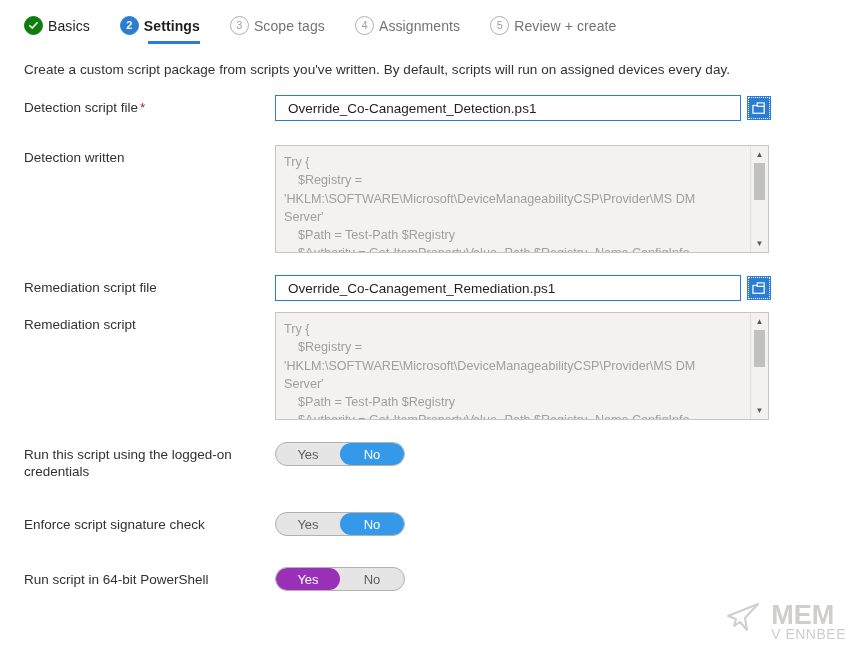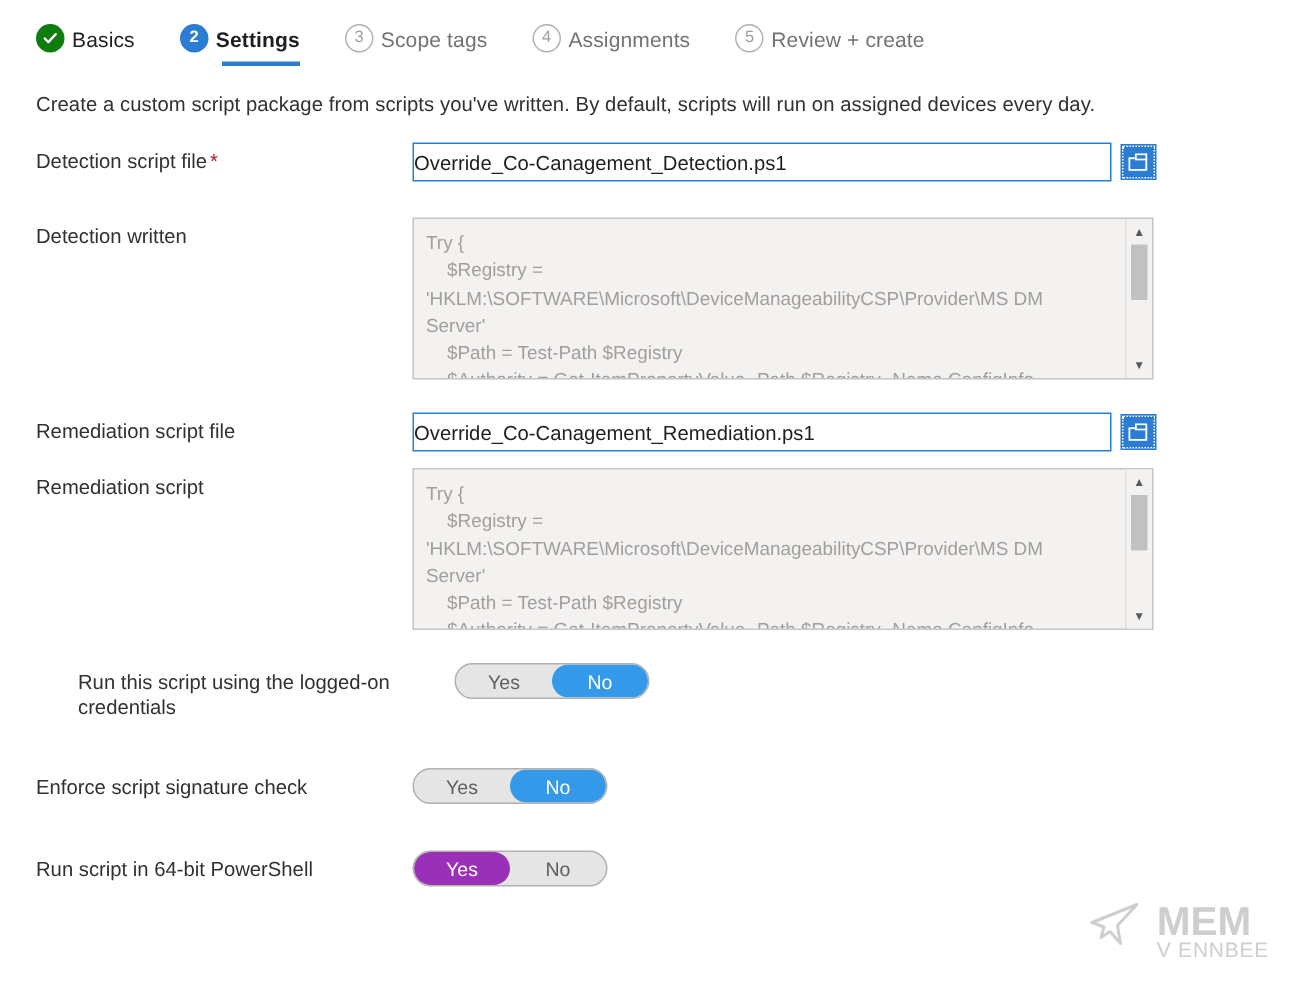--- a/index.html
+++ b/index.html
@@ -111,21 +111,21 @@
 
   .text-input {
     width: 466px;
     height: 26px;
     box-sizing: border-box;
     border: 1px solid #2b7cd3;
     background: #ffffff;
     font-family: "Liberation Sans", sans-serif;
     font-size: 13.5px;
     color: #201f1e;
-    padding: 0 0;
+    padding: 0 12px;
     line-height: 24px;
     outline: none;
     border-radius: 0;
   }
 
   .browse-btn {
     width: 22px;
     height: 22px;
     margin-left: 7px;
     margin-top: 2px;
@@ -359,21 +359,21 @@
         <div class="scrollbar">
           <div class="sb-arrow up">▲</div>
           <div class="sb-thumb"></div>
           <div class="sb-arrow down">▼</div>
         </div>
       </div>
     </div>
   </div>
 
   <div class="row toggle-row" style="margin-bottom:32px;">
-    <div class="row-label" style="width:251px;margin-left:28px;">Run this script using the logged-on credentials</div>
+    <div class="row-label" style="width:251px;">Run this script using the logged-on credentials</div>
     <div class="row-control">
       <div class="toggle">
         <div class="opt">Yes</div>
         <div class="opt on-blue">No</div>
       </div>
     </div>
   </div>
 
   <div class="row toggle-row" style="margin-bottom:31px;">
     <div class="row-label">Enforce script signature check</div>

